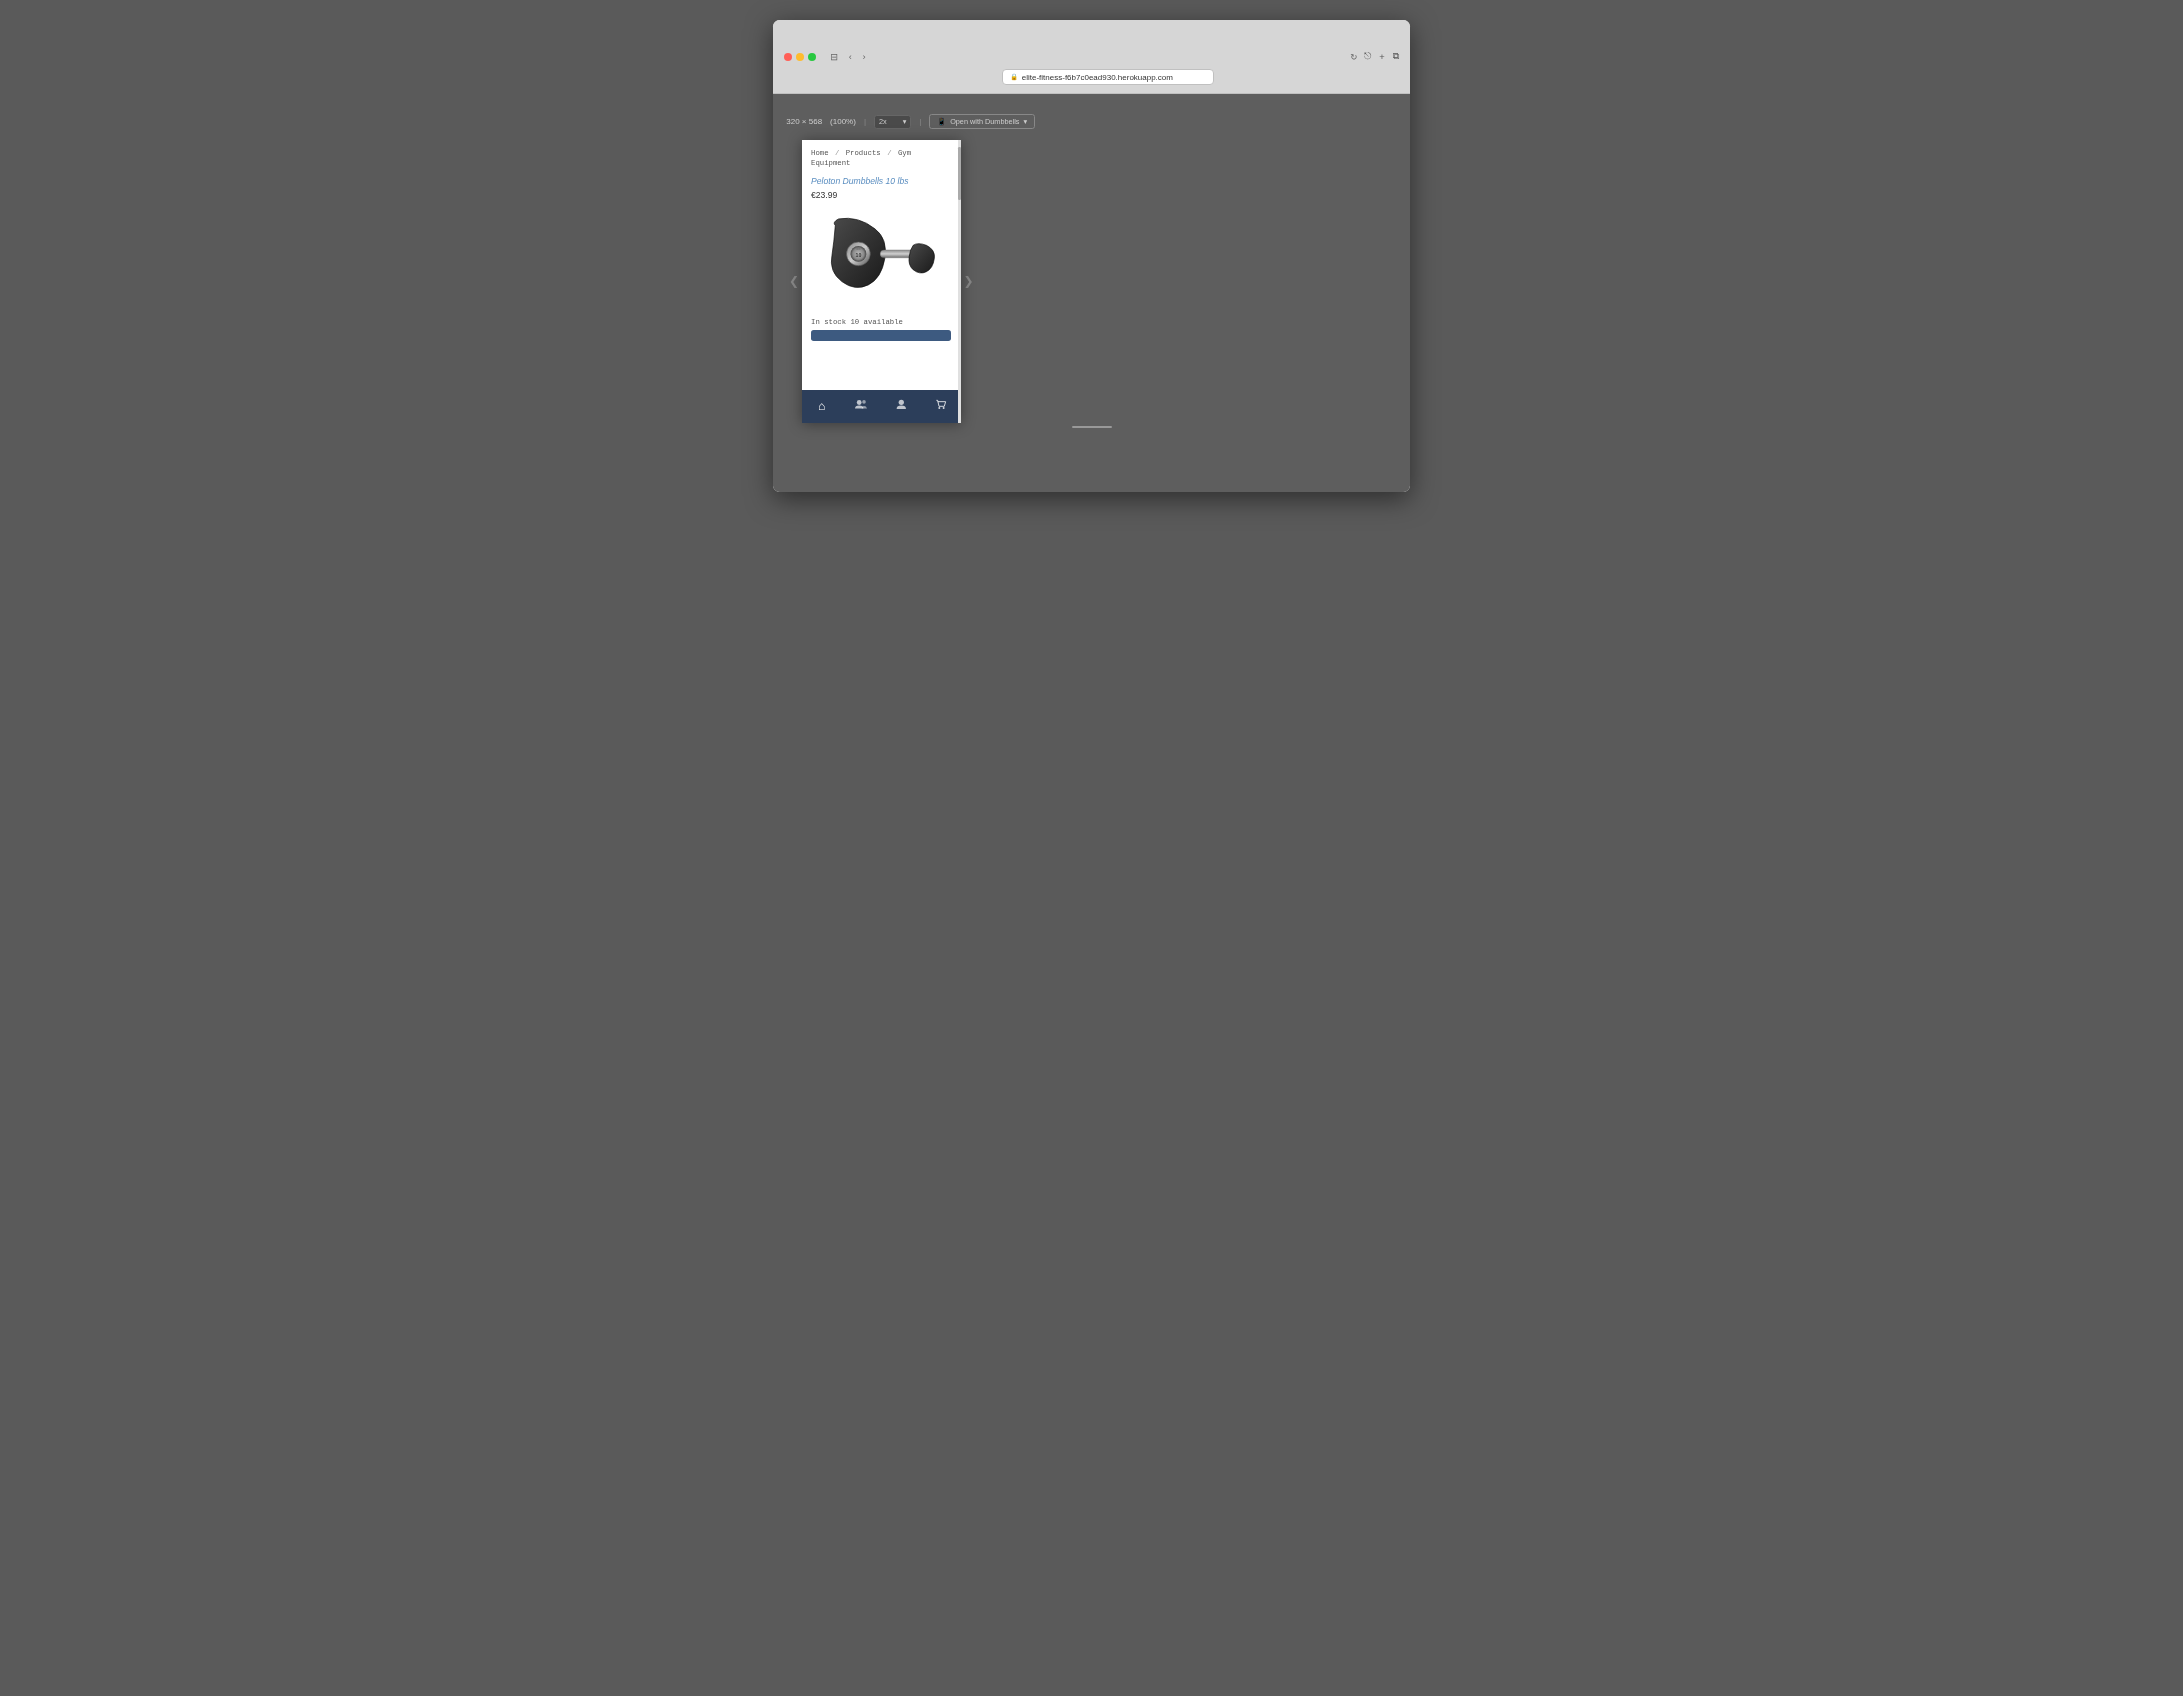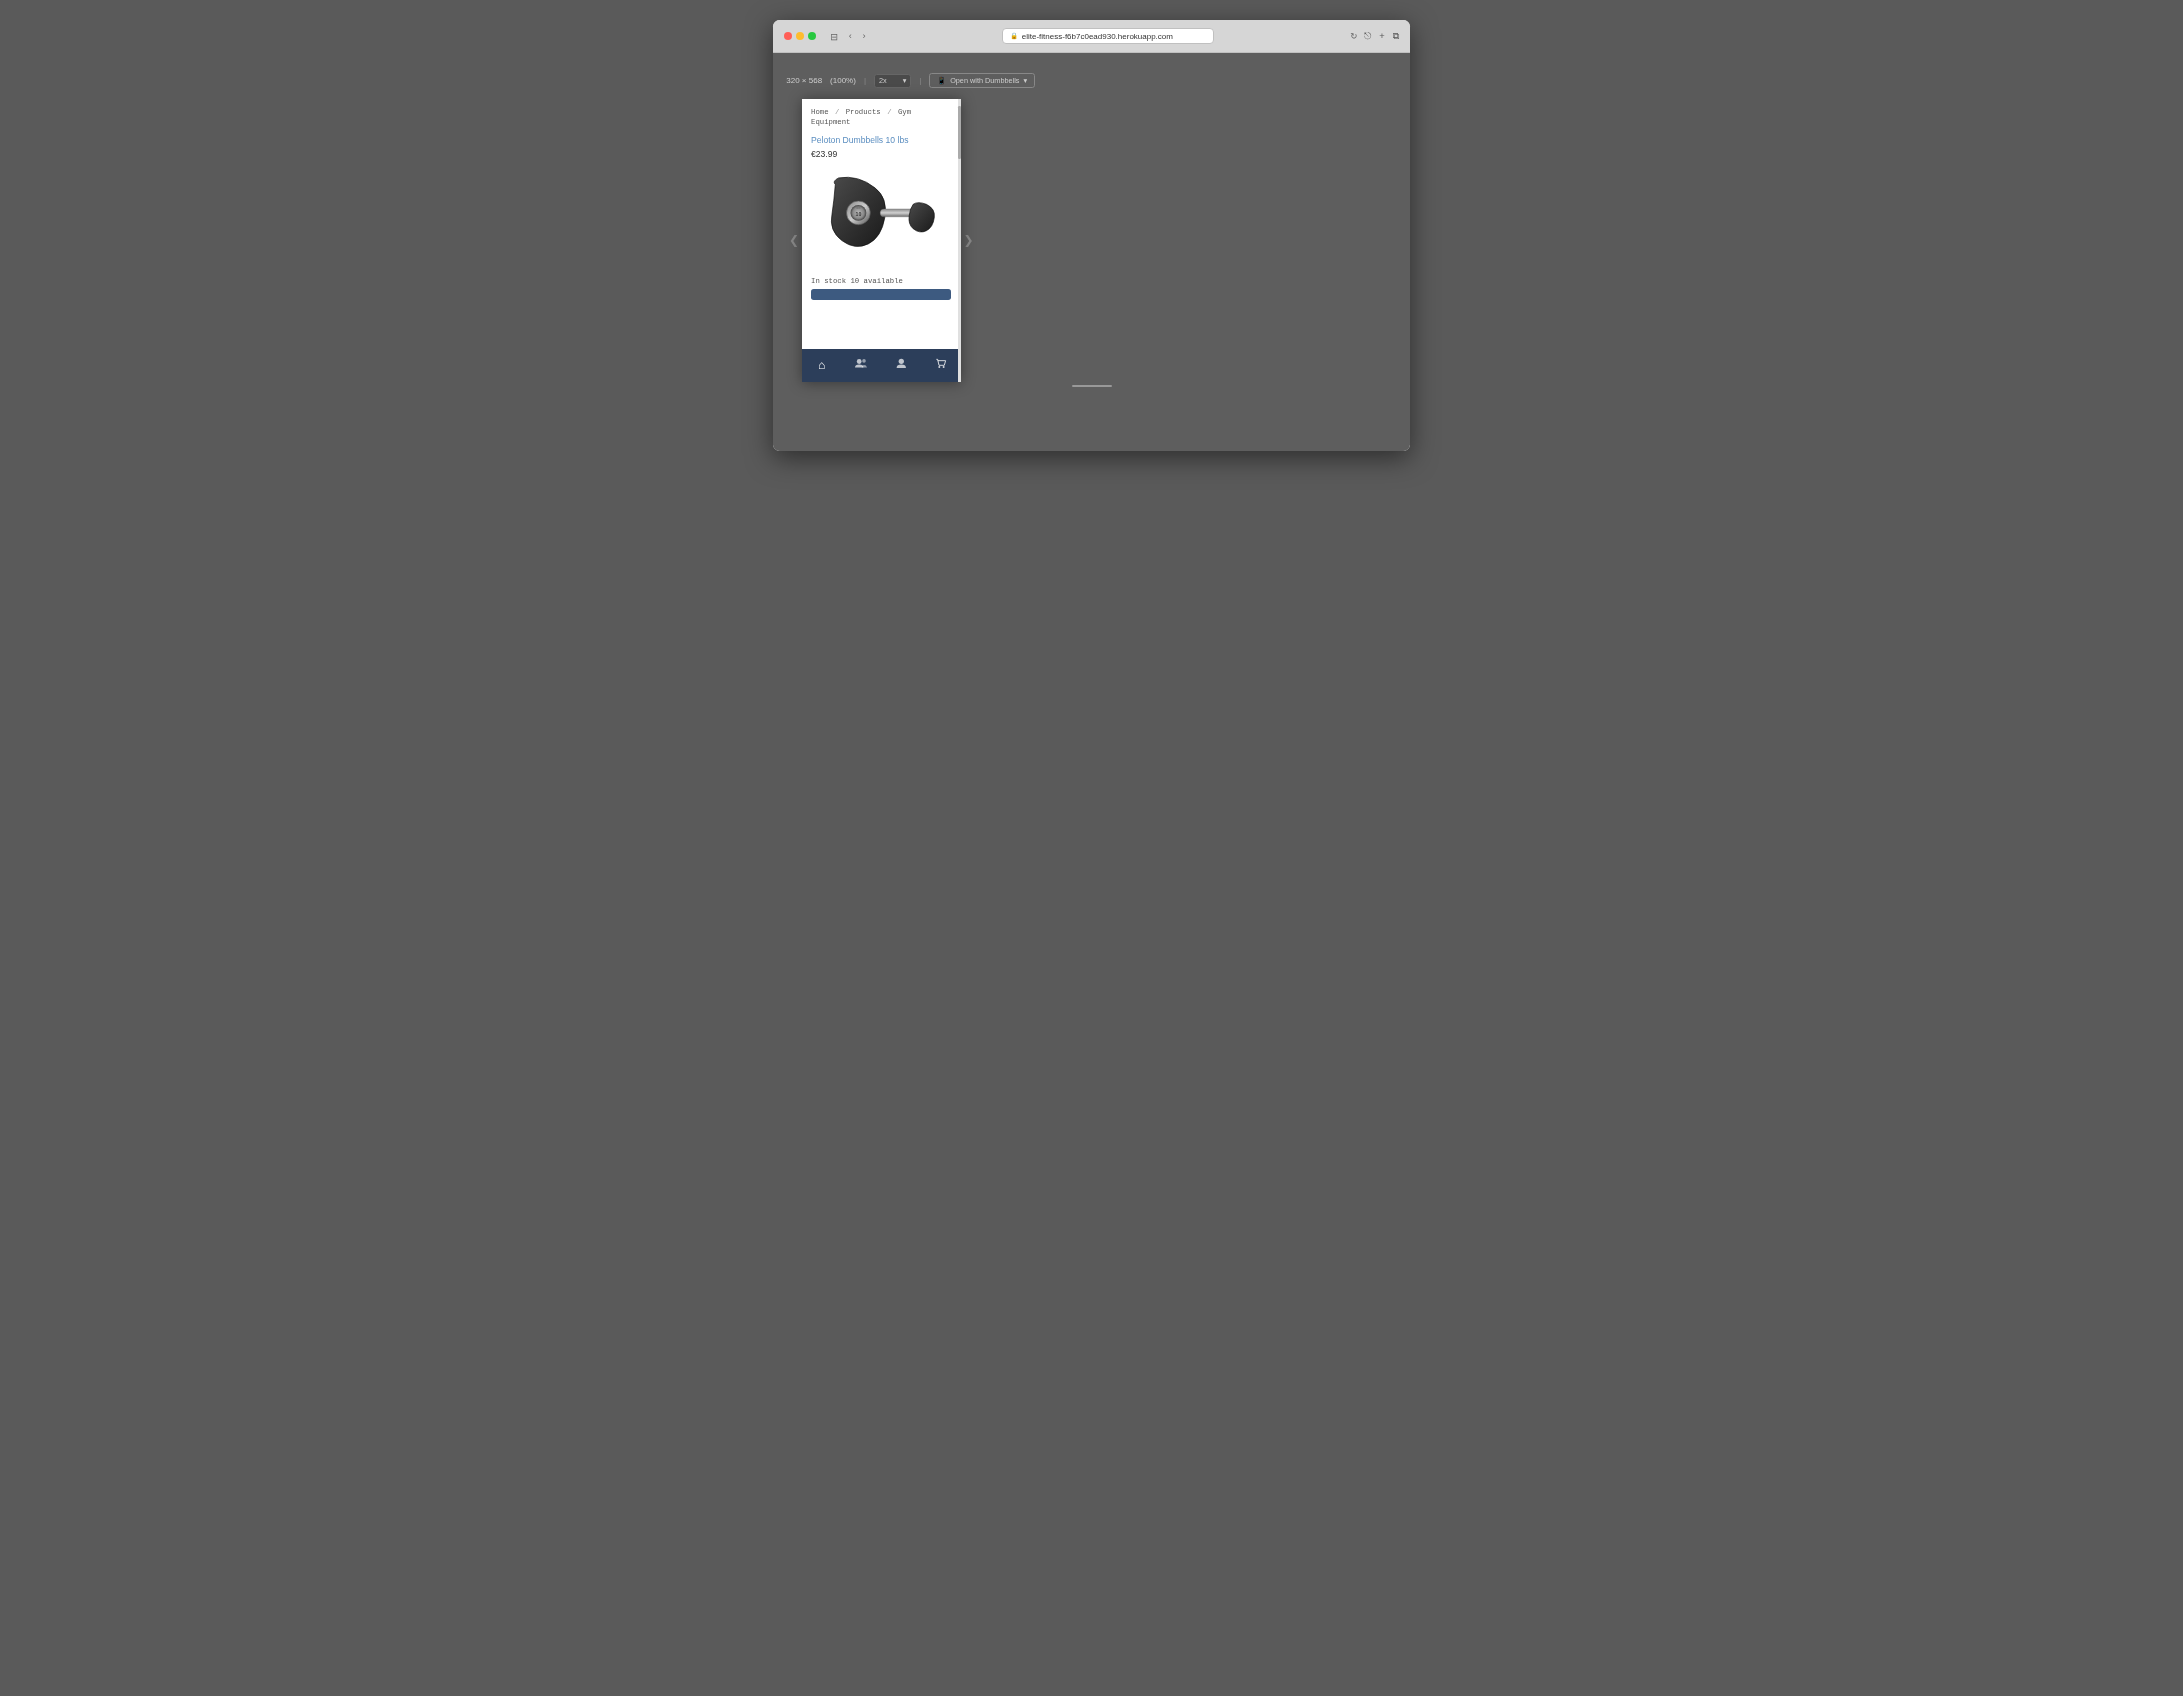--- a/index.html
+++ b/index.html
@@ -58,20 +58,21 @@
       color: #666;
       font-size: 9.3px;
       cursor: pointer;
       padding: 1.3px 2.7px;
     }
 
     .address-bar-container {
       flex: 1;
       display: flex;
       justify-content: center;
+      margin-top: 41px;
     }
 
     .address-bar {
       background: white;
       border: 0.7px solid #c0c0c0;
       border-radius: 4px;
       padding: 2.7px 8px;
       width: 212px;
       font-size: 8px;
       color: #333;
@@ -214,20 +215,21 @@
       margin: 0 2px;
       color: #999;
     }
 
     
     .product-title {
       padding: 2.7px 9.3px 1.3px;
       font-size: 8.6px;
       color: #5b8ec0;
       font-weight: 500;
+      font-style: italic;
     }
 
     
     .product-price {
       padding: 2.7px 9.3px 5.3px;
       font-size: 8.6px;
       color: #333;
       font-weight: 400;
     }
 

